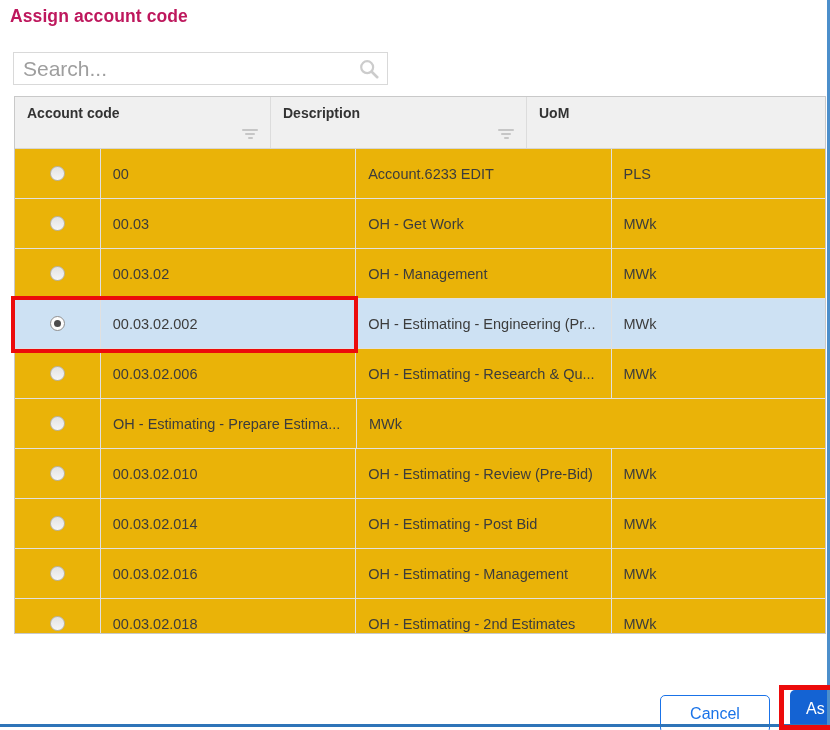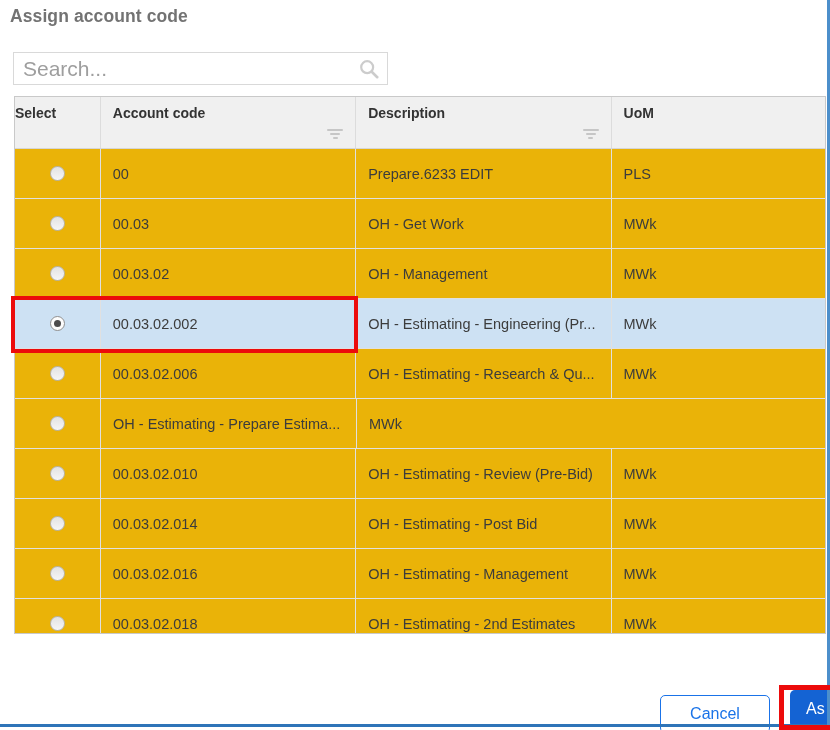--- a/index.html
+++ b/index.html
@@ -5,21 +5,21 @@
   html,body{margin:0;padding:0;}
   body{
     width:830px;height:730px;position:relative;overflow:hidden;
     background:#ffffff;
     font-family:"Liberation Sans", sans-serif;
     -webkit-font-smoothing:antialiased;
   }
   
   .dialog-title{
     position:absolute;left:10px;top:6px;
-    font-size:17.5px;font-weight:600;color:#737373;letter-spacing:.1px;
+    font-size:17.5px;font-weight:600;color:#be185d;letter-spacing:.1px;
   }
   
   .search-box{
     position:absolute;left:13px;top:52px;width:375px;height:33px;
     border:1px solid #d9d9d9;box-sizing:border-box;background:#fff;
   }
   .search-box input{
     position:absolute;inset:0;width:100%;height:100%;
     border:none;outline:none;box-sizing:border-box;
     padding:0 34px 0 9px;font-family:inherit;
@@ -98,40 +98,39 @@
   <div class="search-box">
     <input type="text" placeholder="Search..." style="">
     <svg class="search-icon" viewBox="0 0 24 24">
       <circle cx="10" cy="10" r="6.5" fill="none" stroke="#cccccc" stroke-width="2.4"></circle>
       <line x1="15" y1="15" x2="21" y2="21" stroke="#cccccc" stroke-width="2.8" stroke-linecap="round"></line>
     </svg>
   </div>
 
   <div class="table">
     <div class="thead" id="thead">
-        <div class="th col-select"><span>Select</span></div>
         <div class="th col-code"><span>Account code</span><span class="filter-icon">
             <i></i>
             <i></i>
             <i></i>
           </span></div>
         <div class="th col-description"><span>Description</span><span class="filter-icon">
             <i></i>
             <i></i>
             <i></i>
           </span></div>
         <div class="th col-uom"><span>UoM</span></div>
       </div>
     <div id="tbody">
         <div class="row">
           <div class="cell col-select">
             <span class="radio"></span>
           </div>
           <div class="cell col-code">00</div>
-          <div class="cell col-description">Prepare.6233 EDIT</div>
+          <div class="cell col-description">Account.6233 EDIT</div>
           <div class="cell col-uom">PLS</div>
         </div>
         <div class="row">
           <div class="cell col-select">
             <span class="radio"></span>
           </div>
           <div class="cell col-code">00.03</div>
           <div class="cell col-description">OH - Get Work</div>
           <div class="cell col-uom">MWk</div>
         </div>

